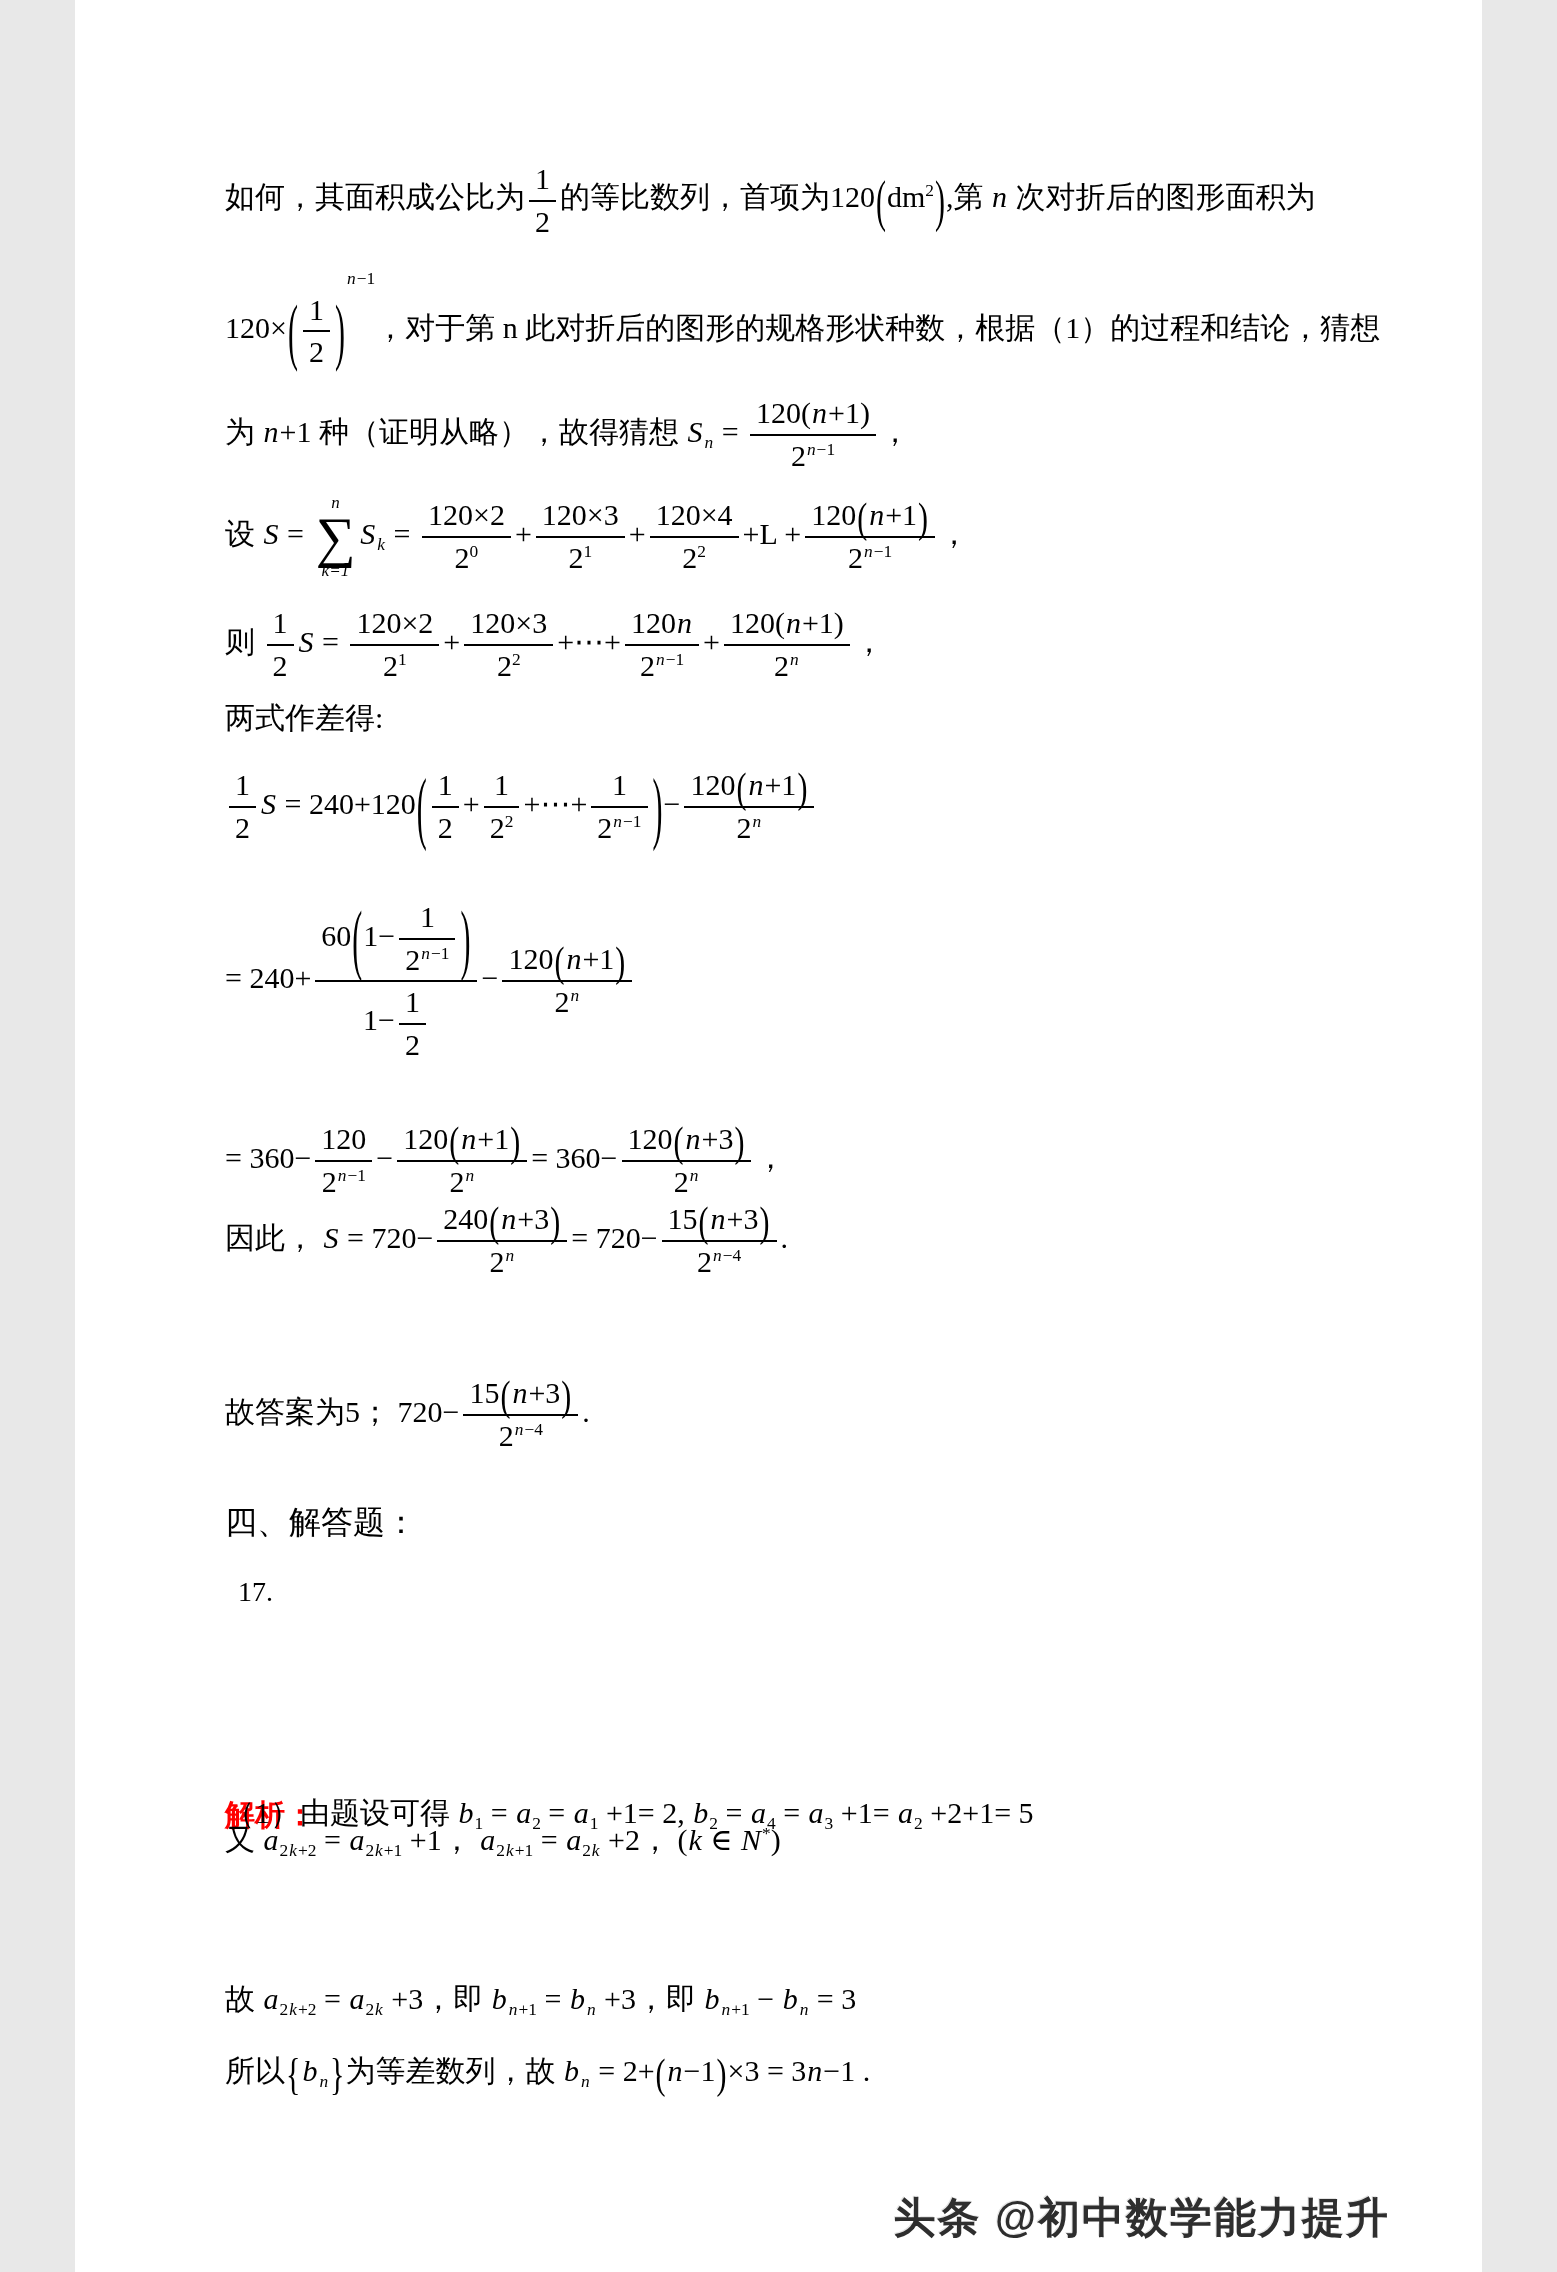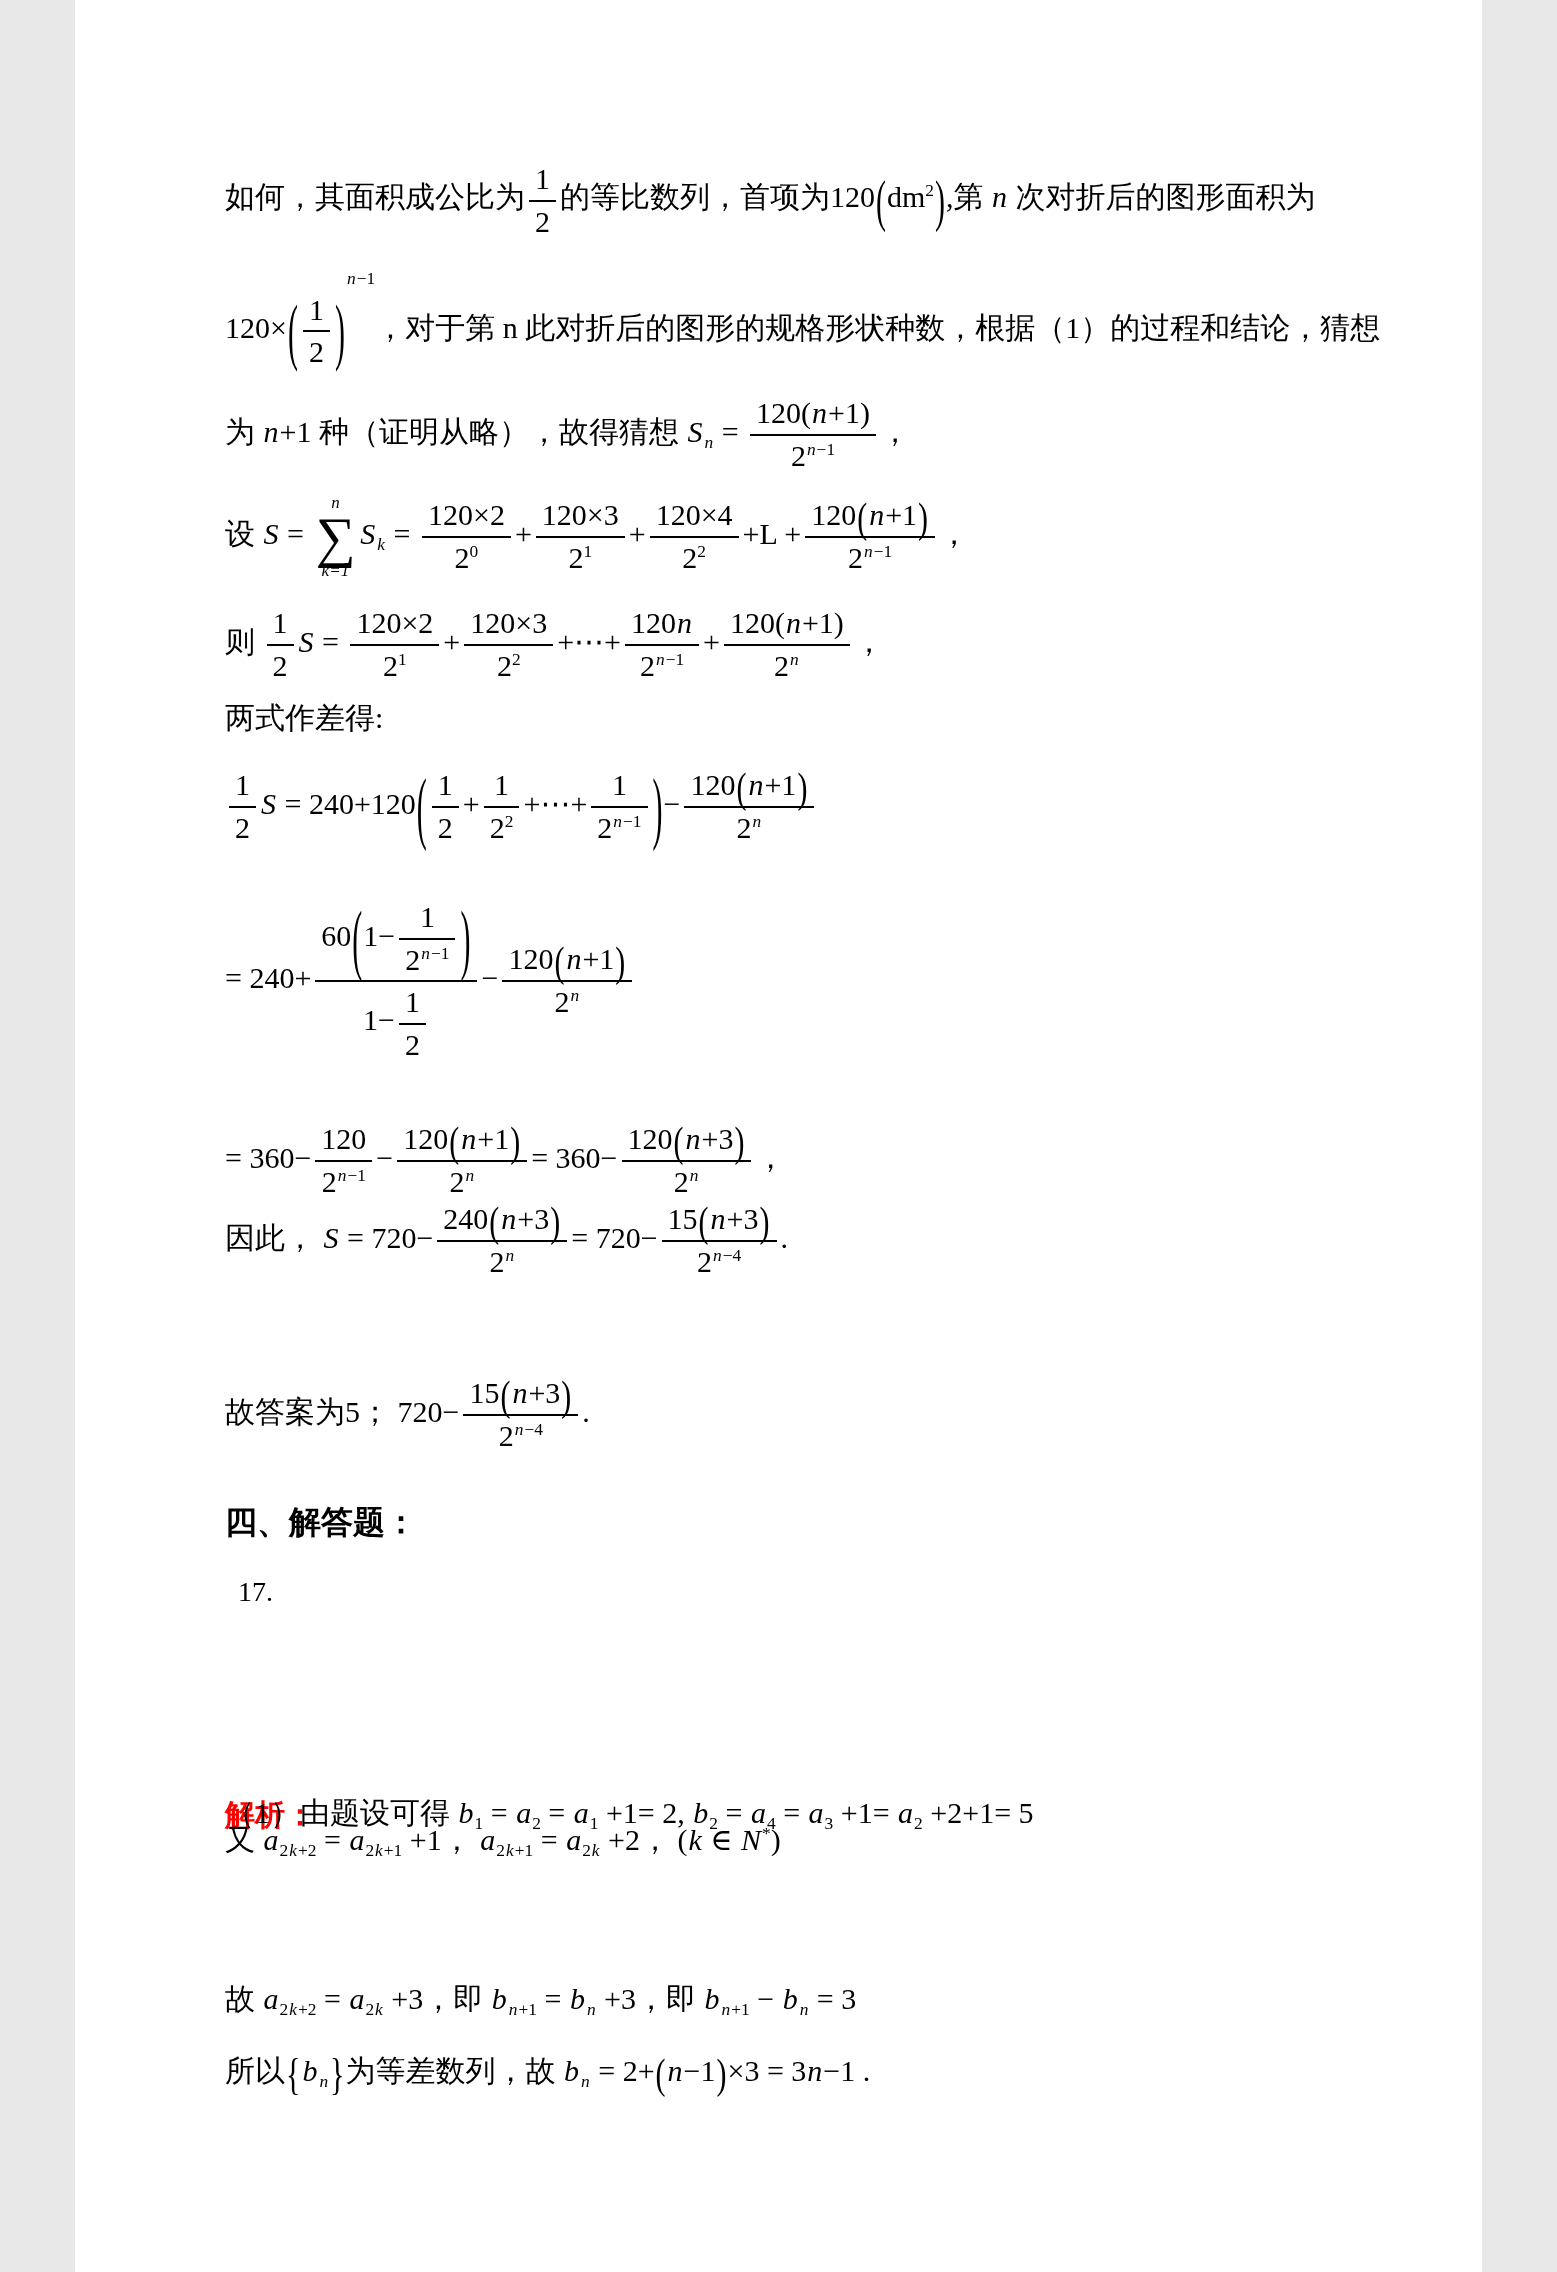--- a/index.html
+++ b/index.html
@@ -28,21 +28,21 @@
   
   .sup{font-size:0.58em;vertical-align:0.65em;}
   .sup.hi{vertical-align:3.1em;}
   .sub{font-size:0.58em;vertical-align:-0.35em;}
   
   .sum{display:inline-block;vertical-align:middle;text-align:center;margin:0 4px;}
   .sum .lim{display:block;font-size:17px;line-height:1.05;font-style:italic;}
   .sum .sig{display:block;font-size:56px;line-height:0.9;font-style:normal;}
   
   .st{display:inline-block;vertical-align:middle;line-height:1;margin:0 1px;transform-origin:50% 50%;}
-  .heading{font-weight:bold;font-size:32px;font-family:"Liberation Serif","DejaVu Serif",serif;}
+  .heading{font-weight:normal;font-size:32px;font-family:"Liberation Serif","DejaVu Serif",serif;}
   .qnum{font-size:28px;}
   .red{color:#ff0000;font-weight:bold;margin-right:6px;}
   .watermark{
     position:absolute;
     right:92px;top:2190px;
     font-family:"Liberation Sans","DejaVu Sans",sans-serif;
     font-weight:bold;
     font-size:42px;
     letter-spacing:2px;
     color:#2e2e2e;
@@ -78,14 +78,15 @@
 
   <div class="line y14">
     <span class="red">解析：</span>
   </div>
 
   <div class="line y15"><span class="tk">（1）由题设可得 </span><span class="v">b</span><span class="sub"><span class="tk">1</span></span><span class="tk"> = </span><span class="v">a</span><span class="sub"><span class="tk">2</span></span><span class="tk"> = </span><span class="v">a</span><span class="sub"><span class="tk">1</span></span><span class="tk"> +1= 2, </span><span class="v">b</span><span class="sub"><span class="tk">2</span></span><span class="tk"> = </span><span class="v">a</span><span class="sub"><span class="tk">4</span></span><span class="tk"> = </span><span class="v">a</span><span class="sub"><span class="tk">3</span></span><span class="tk"> +1= </span><span class="v">a</span><span class="sub"><span class="tk">2</span></span><span class="tk"> +2+1= 5</span></div>
   <div class="line y16"><span class="tk">又 </span><span class="v">a</span><span class="sub"><span class="tk">2</span><span class="v">k</span><span class="tk">+2</span></span><span class="tk"> = </span><span class="v">a</span><span class="sub"><span class="tk">2</span><span class="v">k</span><span class="tk">+1</span></span><span class="tk"> +1， </span><span class="v">a</span><span class="sub"><span class="tk">2</span><span class="v">k</span><span class="tk">+1</span></span><span class="tk"> = </span><span class="v">a</span><span class="sub"><span class="tk">2</span><span class="v">k</span></span><span class="tk"> +2， (</span><span class="v">k</span><span class="tk"> ∈ </span><span class="v">N</span><span class="sup"><span class="tk">*</span></span><span class="tk">)</span></div>
   <div class="line y17"><span class="tk">故 </span><span class="v">a</span><span class="sub"><span class="tk">2</span><span class="v">k</span><span class="tk">+2</span></span><span class="tk"> = </span><span class="v">a</span><span class="sub"><span class="tk">2</span><span class="v">k</span></span><span class="tk"> +3，即 </span><span class="v">b</span><span class="sub"><span class="v">n</span><span class="tk">+1</span></span><span class="tk"> = </span><span class="v">b</span><span class="sub"><span class="v">n</span></span><span class="tk"> +3，即 </span><span class="v">b</span><span class="sub"><span class="v">n</span><span class="tk">+1</span></span><span class="tk"> − </span><span class="v">b</span><span class="sub"><span class="v">n</span></span><span class="tk"> = 3</span></div>
   <div class="line y18"><span class="tk">所以</span><span class="st" style="transform: scaleY(1.5);">{</span><span class="v">b</span><span class="sub"><span class="v">n</span></span><span class="st" style="transform: scaleY(1.5);">}</span><span class="tk">为等差数列，故 </span><span class="v">b</span><span class="sub"><span class="v">n</span></span><span class="tk"> = 2+</span><span class="st" style="transform: scaleY(1.4);">(</span><span class="v">n</span><span class="tk">−1</span><span class="st" style="transform: scaleY(1.4);">)</span><span class="tk">×3 = 3</span><span class="v">n</span><span class="tk">−1 .</span></div>
 
+  <div class="watermark">头条 @初中数学能力提升</div>
 
 </div>
 
 </body></html>

